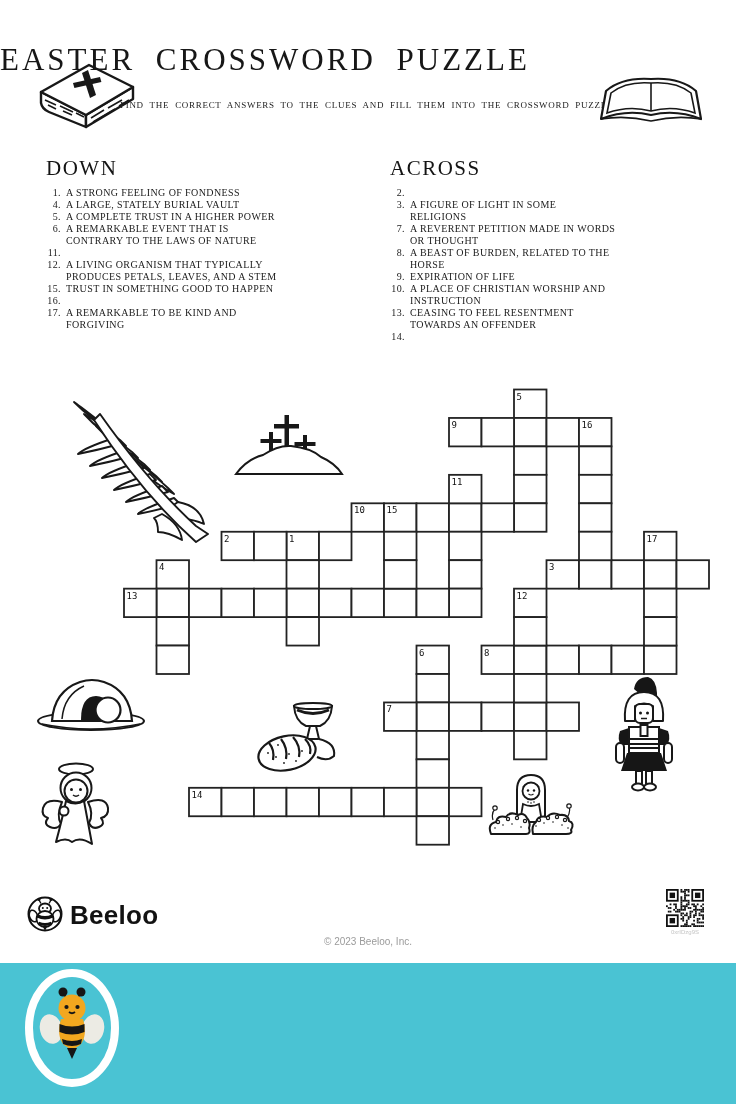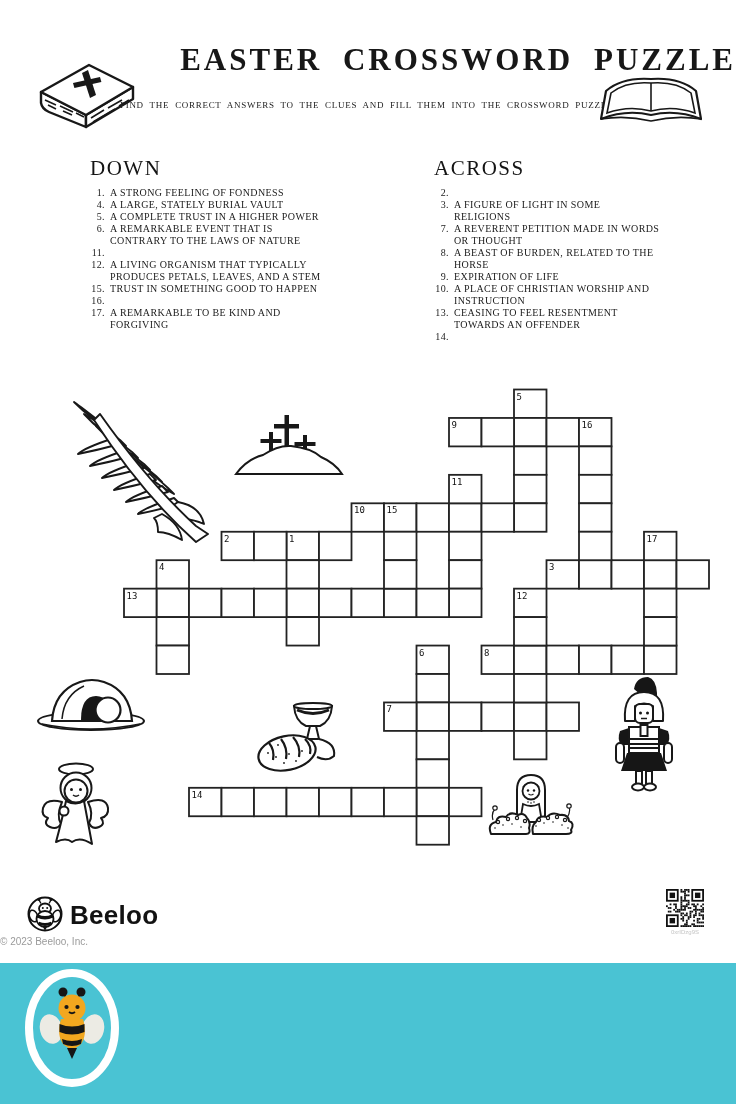--- a/index.html
+++ b/index.html
@@ -2,46 +2,46 @@
 <html><head>
 <meta charset="utf-8">
 <style>
   html,body{margin:0;padding:0;background:#888;}
   .page{position:relative;width:736px;height:1104px;background:#fff;overflow:hidden;
         font-family:"Liberation Serif",serif;color:#1d1d1d;margin:0 auto;}
   svg{display:block;}
   .abs{position:absolute;}
 
   
-  .title{position:absolute;left:0;top:42px;width:100%;text-align:right;
-         font-size:31px;line-height:36px;font-weight:700;letter-spacing:3px;word-spacing:10px;color:#171717;}
+  .title{position:absolute;left:0;top:42px;width:100%;text-align:left;
+         font-size:31px;line-height:36px;font-weight:400;letter-spacing:3px;word-spacing:10px;color:#171717;}
   .subtitle{position:absolute;left:0;top:100px;width:100%;text-align:center;
             font-size:9px;letter-spacing:.7px;word-spacing:3px;color:#222;}
 
   
-  .clues{position:absolute;top:156px;margin-left:44px;}
+  .clues{position:absolute;top:156px;}
   .clues h2{margin:0 0 6px 2px;font-size:21px;font-weight:400;letter-spacing:1.5px;color:#141414;}
   .clues-down{left:44px;width:300px;}
   .clues-across{left:388px;width:310px;}
   .clue{display:flex;font-size:10px;line-height:12px;letter-spacing:.4px;color:#1b1b1b;}
   .cnum{flex:0 0 17px;text-align:right;margin-right:5px;}
   .ctext{white-space:pre-line;font-family:Liberation Serif, serif;}
 
   
   #grid-svg{position:absolute;left:0;top:0;pointer-events:none;}
   .gcell{fill:#fff;stroke:#232323;stroke-width:1.8;}
   .gnum{font-family:"DejaVu Sans Mono",monospace;font-size:9px;fill:#111;}
 
   
   .art path,.art circle,.art ellipse,.art rect{vector-effect:non-scaling-stroke;}
 
   
   .brand-text{position:absolute;left:70px;top:900px;font-family:"Liberation Sans",sans-serif;
               font-weight:700;font-size:26px;letter-spacing:.3px;color:#121212;}
-  .copyright{position:absolute;left:0;top:936px;width:100%;text-align:left;
+  .copyright{position:absolute;left:0;top:936px;width:100%;text-align:center;
              font-family:"Liberation Sans",sans-serif;font-size:10px;color:#9b9b9b;}
   .qr-caption{position:absolute;left:648px;top:929px;width:74px;text-align:center;
               font-family:"Liberation Sans",sans-serif;font-size:6px;color:#c4c4c4;}
 
   
   .banner{position:absolute;left:0;top:963px;width:736px;height:141px;background:#4ac3d3;}
 </style>
 </head>
 <body>
 

